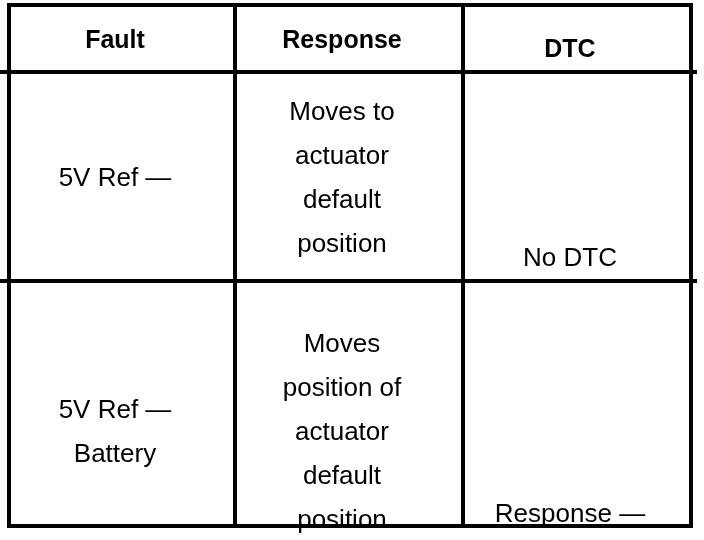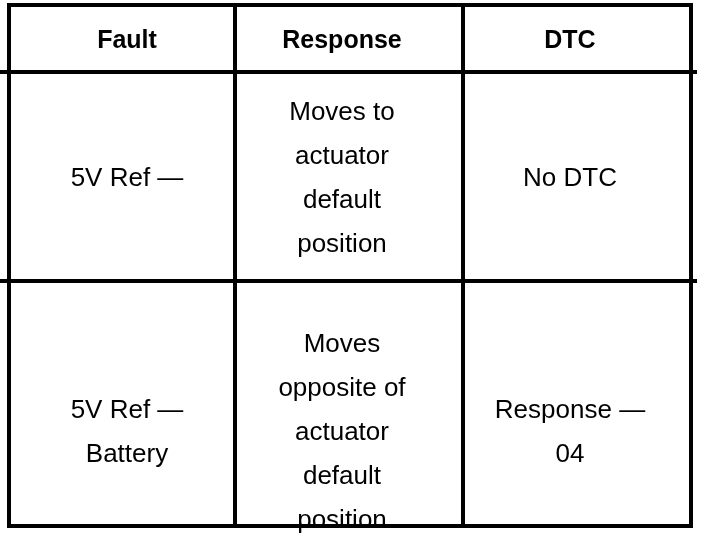--- a/index.html
+++ b/index.html
@@ -43,23 +43,23 @@
 
   .cell {
     position: absolute;
     display: flex;
     flex-direction: column;
     justify-content: center;
     align-items: center;
     box-sizing: border-box;
     padding-right: 14px; 
   }
-  .col1 { left: 23px;  width: 222px; }
+  .col1 { left: 11px;  width: 222px; }
   .col2 { left: 237px; width: 224px; }
-  .col3 { left: 465px; width: 224px; }
+  .col3 { left: 465px; width: 224px; justify-content: flex-end; }
   .rowh { top: 7px;   height: 63px;  }
   .row1 { top: 74px;  height: 205px; }
   .row2 { top: 283px; height: 296px; }
 
   .line {
     display: block;
     font-size: 26px;
     line-height: 44px;
     white-space: nowrap;
     text-align: center;
@@ -102,21 +102,21 @@
   <div class="cell row1 col3">
     <span class="line">No DTC</span>
   </div>
 
   <div class="cell row2 col1">
     <span class="line">5V Ref —</span>
     <span class="line">Battery</span>
   </div>
   <div class="cell row2 col2">
     <span class="line">Moves</span>
-    <span class="line">opposite of</span>
+    <span class="line">position of</span>
     <span class="line">actuator</span>
     <span class="line">default</span>
     <span class="line">position</span>
   </div>
   <div class="cell row2 col3">
     <span class="line">Response —</span>
     <span class="line">04</span>
   </div>
 
 </div>

